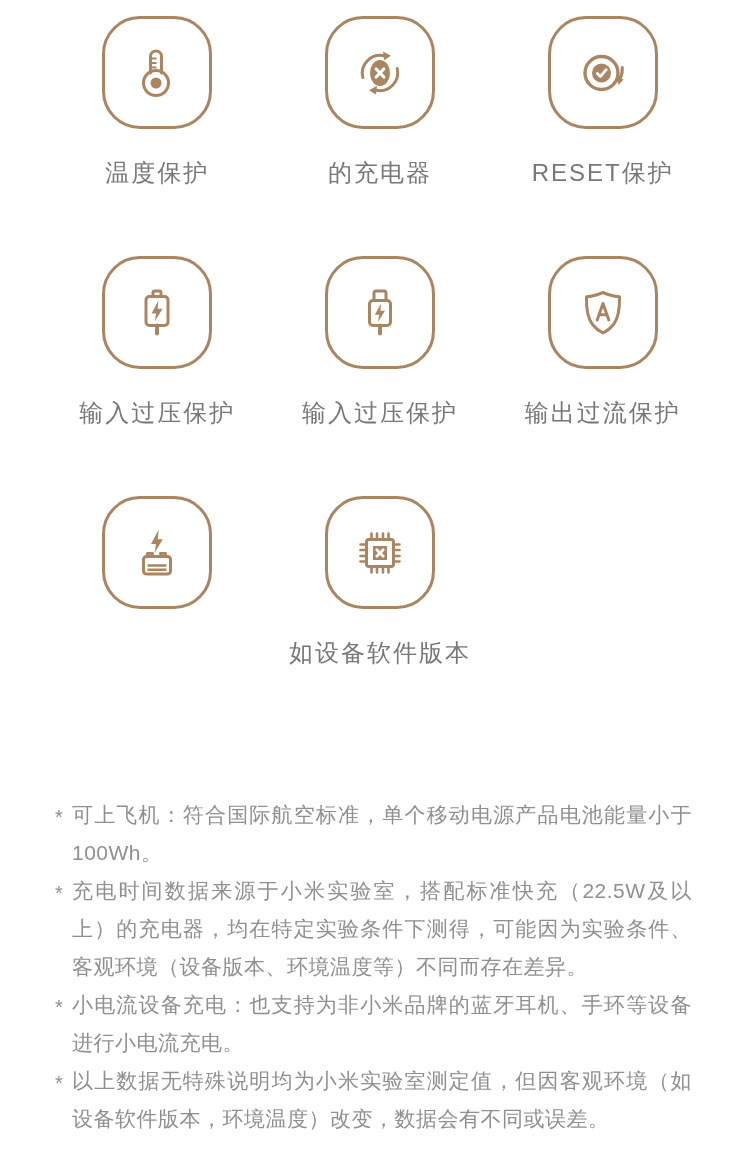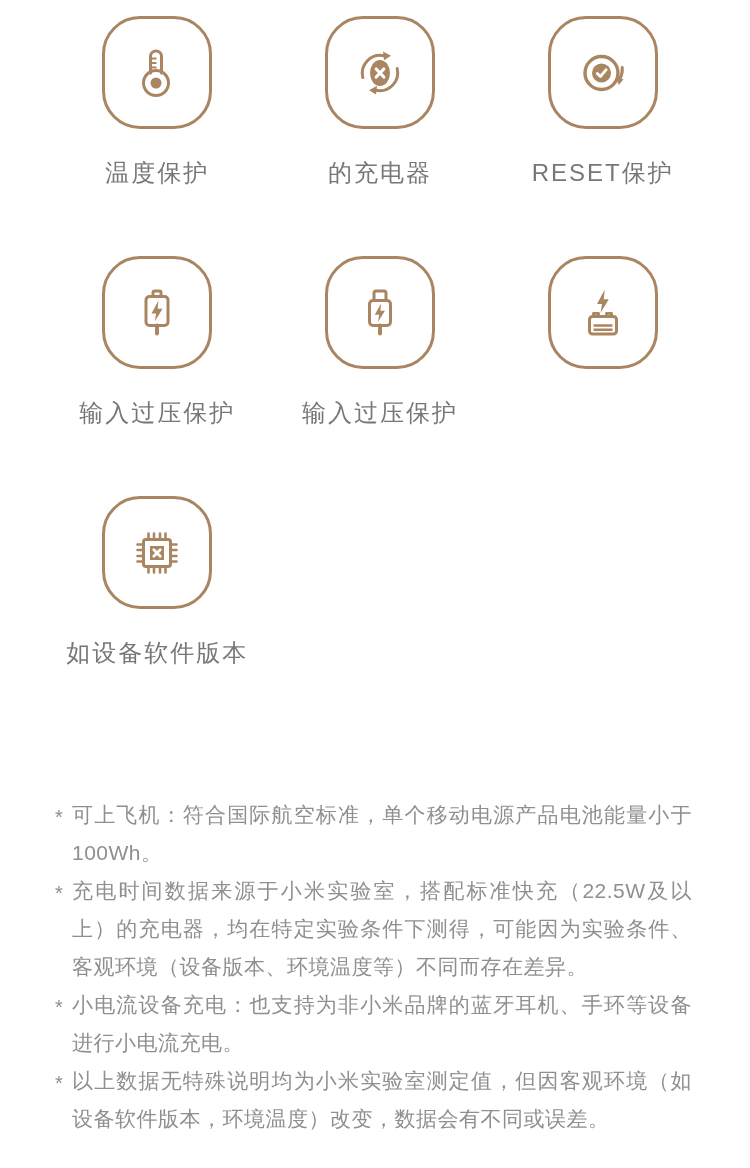--- a/index.html
+++ b/index.html
@@ -117,20 +117,31 @@
       <rect x="24" y="8" width="12" height="9.5" rx="2" stroke="currentColor" fill="none" stroke-width="3" stroke-linecap="round" stroke-linejoin="round"></rect>
       <rect x="19.5" y="17.5" width="21" height="25" rx="3.5" stroke="currentColor" fill="none" stroke-width="3" stroke-linecap="round" stroke-linejoin="round"></rect>
       <polygon points="31,20.5 24.8,31.8 29.2,31.8 27.9,39 35,27.7 30.4,27.7" fill="currentColor"></polygon>
       <path d="M30 42.5 V50.5" stroke="currentColor" stroke-width="4" stroke-linecap="round" fill="none"></path>
     </svg>
         </span>
     </div>
     <div class="feature-label">输入过压保护</div>
   </div>
 
+  <div class="feature">
+    <div class="squircle">
+      <span class="icon">
+          <svg width="60" height="60" viewBox="0 0 60 60">
+      <path d="M30 9.5 C36 12 42 13.5 46.5 13.8 C46.8 24 45.5 35 40.5 41.5 C37 45.8 32.5 48.8 30 50 C27.5 48.8 23 45.8 19.5 41.5 C14.5 35 13.2 24 13.5 13.8 C18 13.5 24 12 30 9.5 Z" stroke="currentColor" fill="none" stroke-width="3" stroke-linecap="round" stroke-linejoin="round"></path>
+      <path d="M24.2 37 L30 20.5 L35.8 37 M26.3 31.8 H33.7" stroke="currentColor" fill="none" stroke-width="3" stroke-linecap="round" stroke-linejoin="round"></path>
+    </svg>
+        </span>
+    </div>
+    <div class="feature-label">输出过流保护</div>
+  </div>
 
 
   <div class="feature">
     <div class="squircle">
       <span class="icon">
           <svg width="60" height="60" viewBox="0 0 60 60">
       <polygon points="31.8,6.5 24,21 29,21 27.6,29.8 35.8,16.3 30.7,16.3" fill="currentColor"></polygon>
       <path d="M20.5 33.5 v-3.2 h5 v3.2 M33.5 33.5 v-3.2 h5 v3.2" stroke="currentColor" stroke-width="2.8" fill="none" stroke-linejoin="round"></path>
       <rect x="16.5" y="33.5" width="27" height="17.5" rx="3" stroke="currentColor" fill="none" stroke-width="3" stroke-linecap="round" stroke-linejoin="round"></rect>
       <path d="M20.5 42.5 h19 M20.5 46.8 h19" stroke="currentColor" stroke-width="2.4" fill="none"></path>

